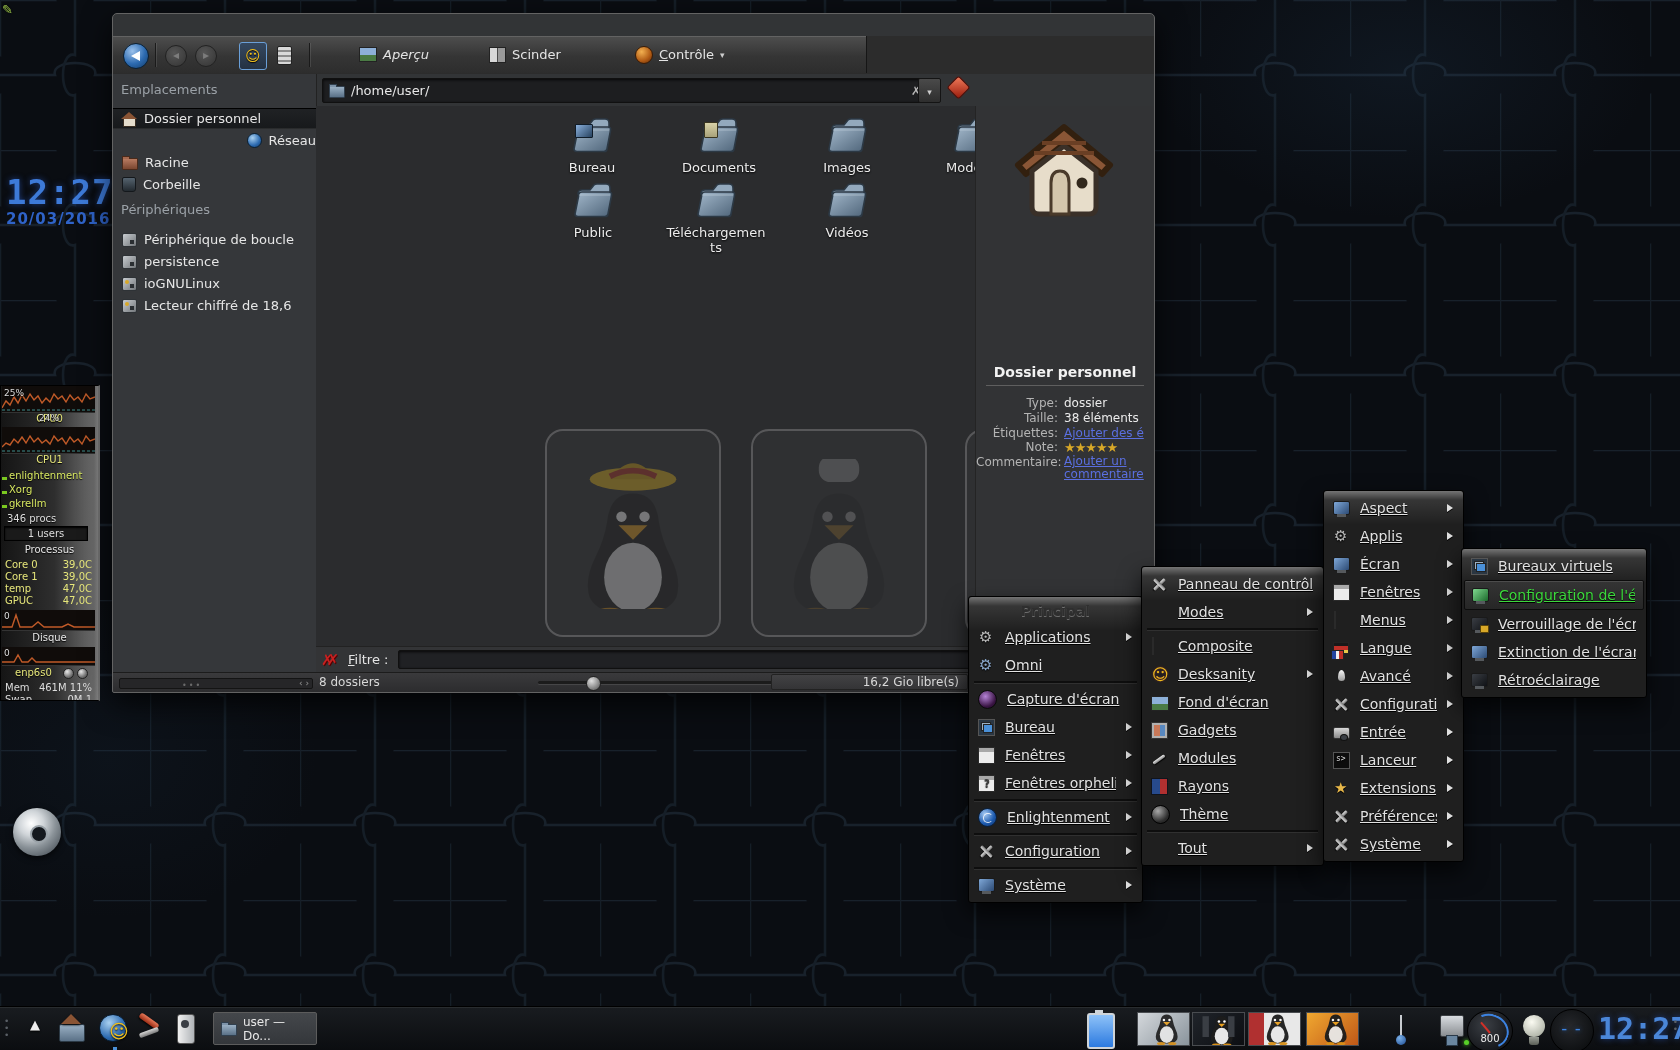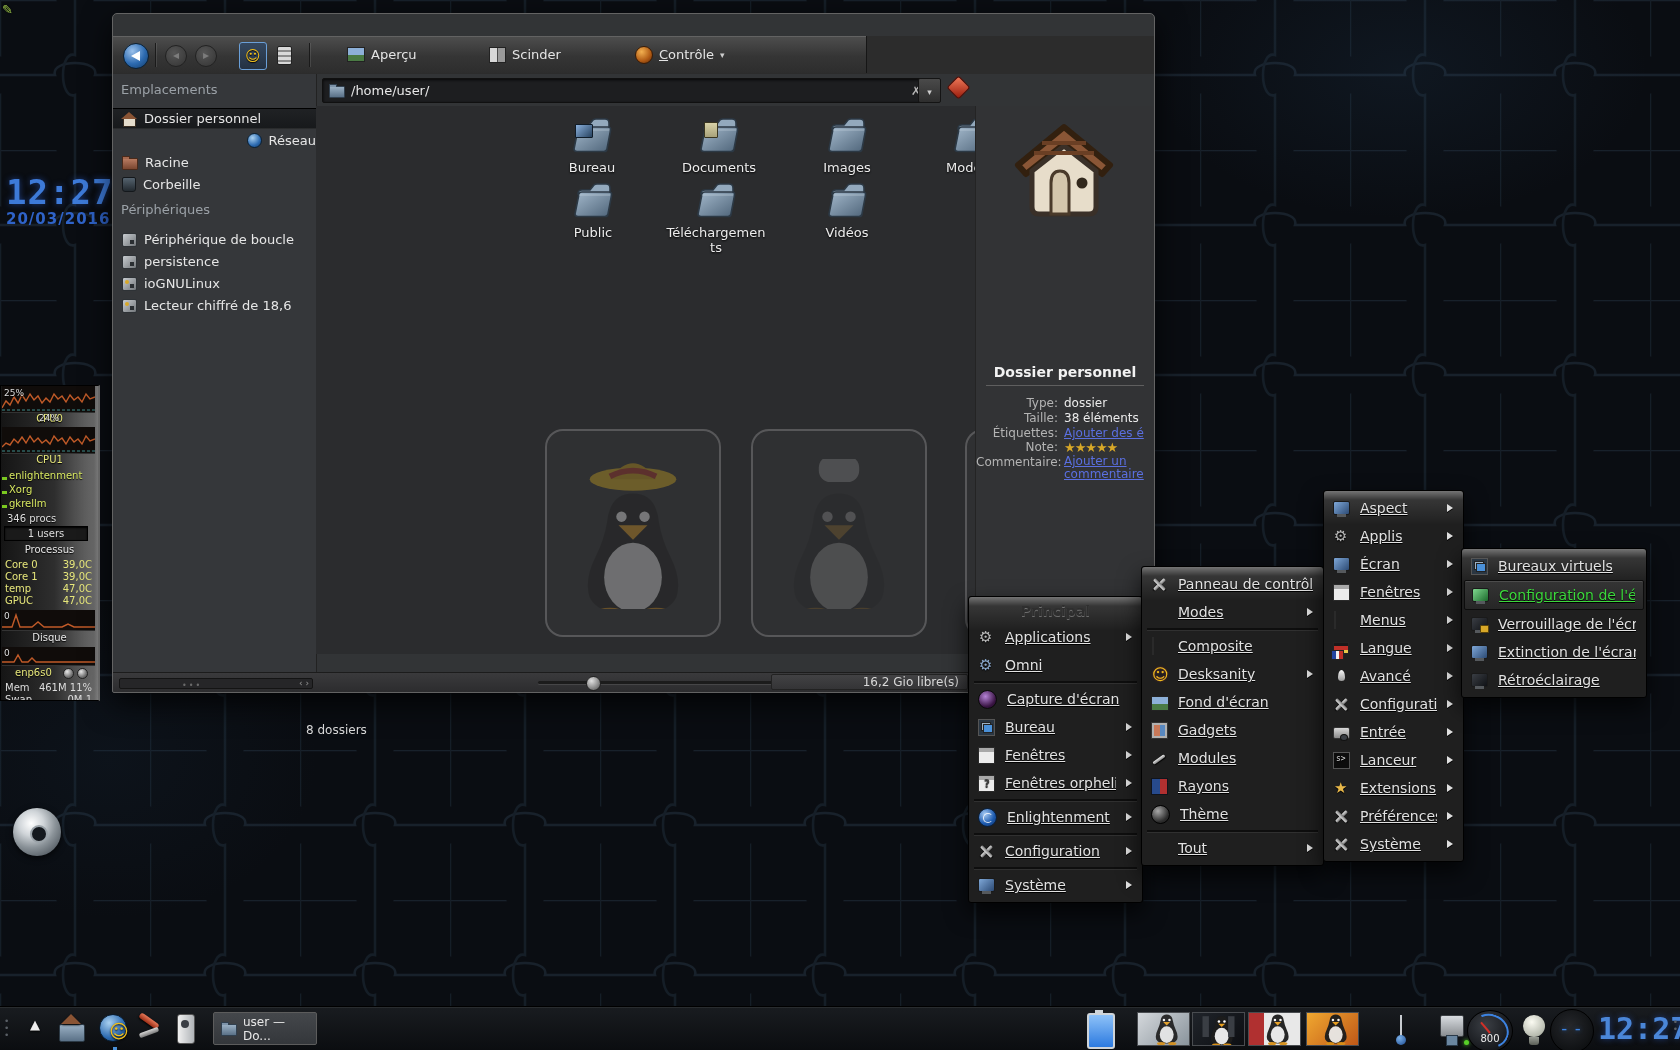--- a/index.html
+++ b/index.html
@@ -115,21 +115,21 @@
   #filterrow .fx::before{content:"✗✗";letter-spacing:-7px;}
   #filterrow .flab{position:absolute;left:32px;top:5px;font-size:13px;color:#e4e4e4;}
   #filterinput{position:absolute;left:82px;top:3px;right:40px;height:17px;background:#202124;border:1px solid #101010;border-radius:2px;box-shadow:inset 0 1px 3px rgba(0,0,0,.8);}
   .padlock{position:absolute;right:14px;top:6px;width:13px;height:11px;background:linear-gradient(180deg,#ecc23c,#a87c14);border:1px solid #5a430a;border-radius:2px;}
   .padlock::before{content:"";position:absolute;left:5px;top:-6px;width:7px;height:7px;border:2px solid #c89818;border-bottom:none;border-radius:5px 5px 0 0;}
   #statusrow{position:absolute;left:0;right:0;bottom:0;height:19px;background:linear-gradient(180deg,#3a3a3c,#2c2c2e);border-top:1px solid #1c1c1c;font-size:12px;color:#d8d8d8;border-radius:0 0 2px 2px;}
   #sbscroll{position:absolute;left:6px;top:5px;width:192px;height:9px;background:#26262 8;background:#262628;border:1px solid #141414;border-radius:2px;cursor:pointer;}
   #sbscroll .dots{position:absolute;left:62px;top:2px;color:#6a6a6a;font-size:8px;letter-spacing:2px;}
   #sbscroll .dots::before{content:"•••";}
   #sbscroll .ar{position:absolute;right:3px;top:-1px;color:#9a9a9a;font-size:9px;} #sbscroll .ar::before{content:"‹ ›";}
-  #statusrow .cnt{position:absolute;left:193px;top:2px;margin-top:48px;}
+  #statusrow .cnt{position:absolute;left:206px;top:2px;}
   #zslider{position:absolute;left:425px;top:8px;width:235px;height:3px;background:#1c1c1c;border-radius:2px;box-shadow:0 1px 0 rgba(255,255,255,.1);cursor:pointer;}
   #zslider .knob{position:absolute;left:48px;top:-5px;width:13px;height:13px;border-radius:50%;background:radial-gradient(circle at 35% 30%,#e0e0e0,#7a7a7a 70%,#4a4a4a);border:1px solid #222;}
   #freesp{position:absolute;right:186px;top:1px;width:197px;height:16px;background:linear-gradient(180deg,#424244,#343436);border:1px solid #222;border-radius:2px;text-align:right;padding-right:8px;box-sizing:border-box;line-height:15px;}
   
   .menu{position:absolute;background:#1f1f1f;border:1px solid #000;border-radius:3px;box-shadow:0 10px 22px rgba(0,0,0,.7);padding:3px 2px;box-sizing:border-box;}
   .menu::before{content:"";position:absolute;inset:0;border-radius:3px;pointer-events:none;
     background:linear-gradient(180deg,rgba(255,255,255,.38),rgba(255,255,255,.1) 9px,rgba(255,255,255,0) 34px);}
   .mhead{height:23px;text-align:center;font-weight:bold;font-size:14px;color:#2e2e2e;text-shadow:0 1px 0 rgba(255,255,255,.3);line-height:22px;position:relative;}
   .mi{height:28px;display:flex;align-items:center;gap:10px;padding:0 8px 0 7px;font-size:14px;color:#e2e2e2;position:relative;cursor:pointer;text-shadow:0 1px 1px #000;}
   .mi .ml{flex:1;white-space:nowrap;overflow:hidden;text-decoration:underline;}
@@ -299,21 +299,21 @@
       <div class="panel"></div>
       <div id="backorb" class="r"></div>
       <span class="vsep" style="left:42px;"></span>
       <span class="rbtn gly-prev" style="left:52px;"></span>
       <span class="rbtn gly-next" style="left:82px;"></span>
       <div id="viewA" class="r">
           <span class="sm">☺</span>
         </div>
       <div id="viewB" class="r"></div>
       <span class="vsep" style="left:196px;"></span>
-      <div class="tbtn" style="left:230px;">
+      <div class="tbtn" style="left:242px;font-style:italic;">
         <span class="ic-pic"></span>
         <span>Aperçu</span>
       </div>
       <div class="tbtn" style="left:372px;">
         <span class="ic-split"></span>
         <span>Scinder</span>
       </div>
       <div class="tbtn" style="left:518px;">
         <span class="ic-ctl"></span>
         <span class="ul-first">Contrôle</span>
@@ -465,20 +465,26 @@
       <div class="irow" style="top:334px;">
         <span class="il">Note:</span>
           <span class="iv stars">★★★★★</span>
         </div>
       <div class="irow" style="top:349px;">
         <span class="il">Commentaire:</span>
           <span class="iv link" style="white-space:normal;line-height:13px;">Ajouter un commentaire</span>
         </div>
     </div>
 
+    <div id="filterrow">
+      <span class="fx"></span>
+      <span class="flab ul-first">Filtre :</span>
+      <div id="filterinput"></div>
+      <span class="padlock"></span>
+    </div>
 
     <div id="statusrow">
       <div id="sbscroll">
           <span class="dots"></span>
           <span class="ar"></span>
         </div>
       <span class="cnt">8 dossiers</span>
       <div id="zslider">
           <span class="knob"></span>
         </div>

